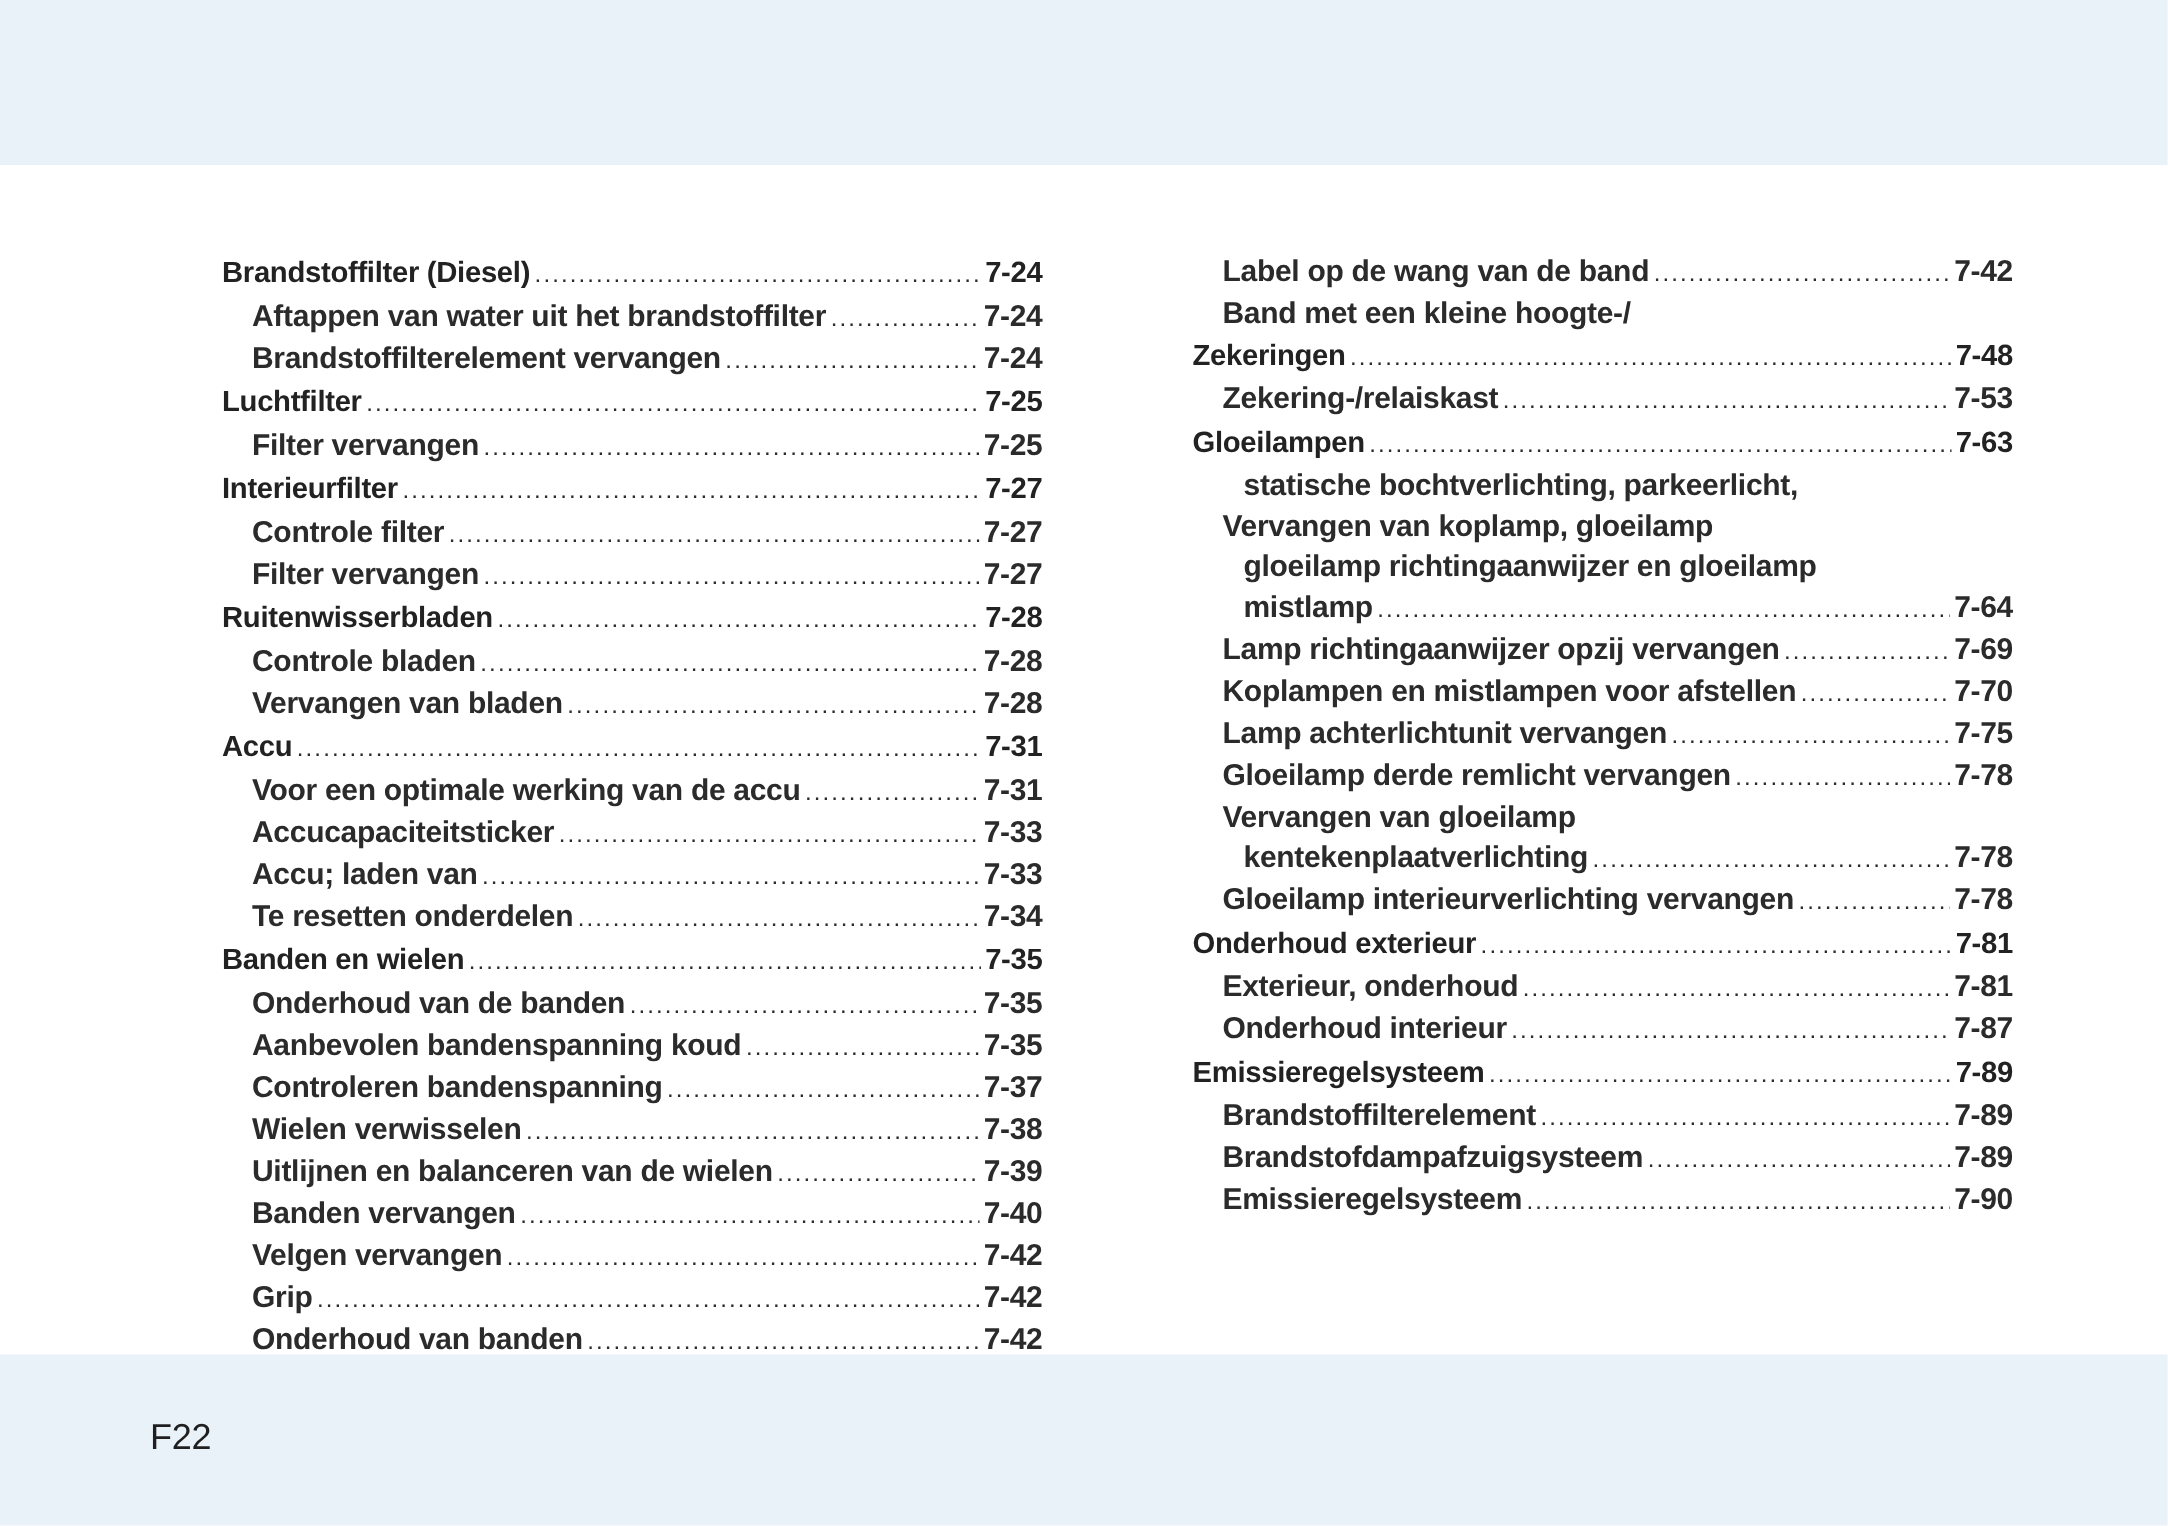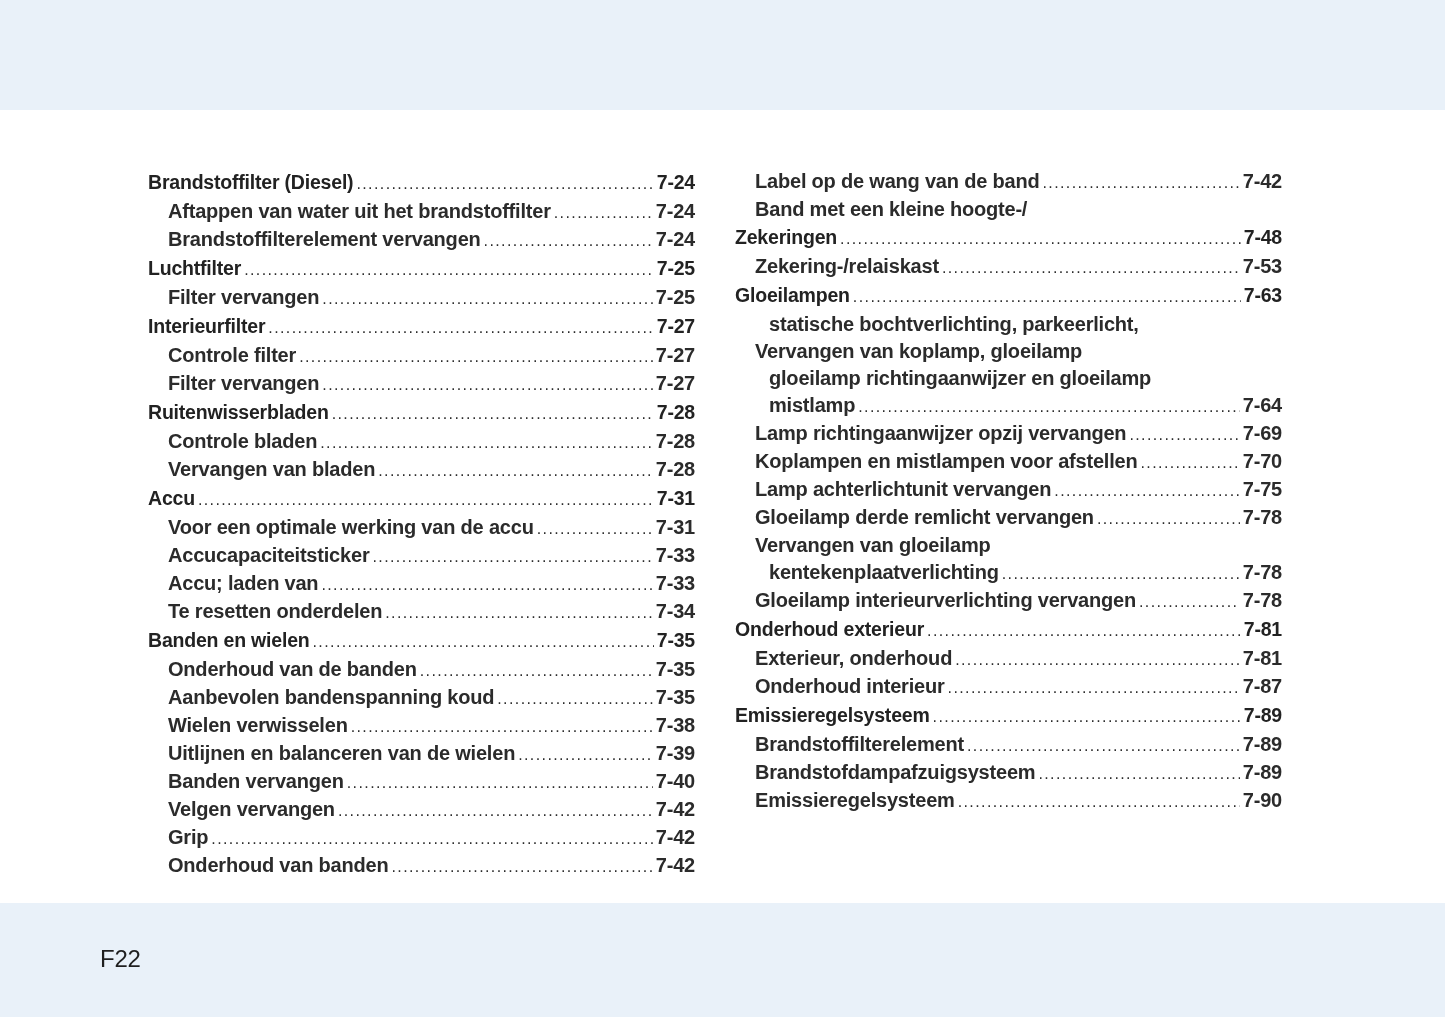--- a/index.html
+++ b/index.html
@@ -21,21 +21,21 @@
   }
   .band-top { top: 0; height: 110px; }
   .band-bottom { bottom: 0; height: 114px; }
 
   .toc {
     position: absolute;
     top: 168px;
     left: 148px;
     width: 1194px;
     display: flex;
-    gap: 40px;
+    gap: 100px;
   }
   .toc-col { width: 547px; }
 
   .toc-entry.lvl1 {
     font-size: 19.5px;
     font-weight: 700;
     letter-spacing: -0.2px;
     color: #222222;
   }
   .toc-entry.lvl2 {
@@ -216,20 +216,27 @@
       </div>
       <div class="toc-entry lvl2">
         <div class="toc-line">
           <span class="toc-label">Aanbevolen bandenspanning koud</span>
           <span class="toc-dots"></span>
           <span class="toc-page">7-35</span>
         </div>
       </div>
       <div class="toc-entry lvl2">
         <div class="toc-line">
+          <span class="toc-label">Controleren bandenspanning</span>
+          <span class="toc-dots"></span>
+          <span class="toc-page">7-37</span>
+        </div>
+      </div>
+      <div class="toc-entry lvl2">
+        <div class="toc-line">
           <span class="toc-label">Wielen verwisselen</span>
           <span class="toc-dots"></span>
           <span class="toc-page">7-38</span>
         </div>
       </div>
       <div class="toc-entry lvl2">
         <div class="toc-line">
           <span class="toc-label">Uitlijnen en balanceren van de wielen</span>
           <span class="toc-dots"></span>
           <span class="toc-page">7-39</span>

